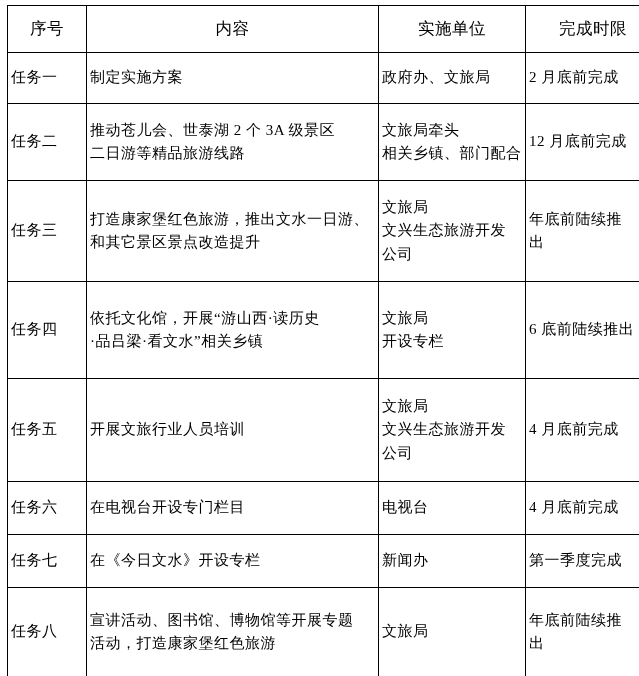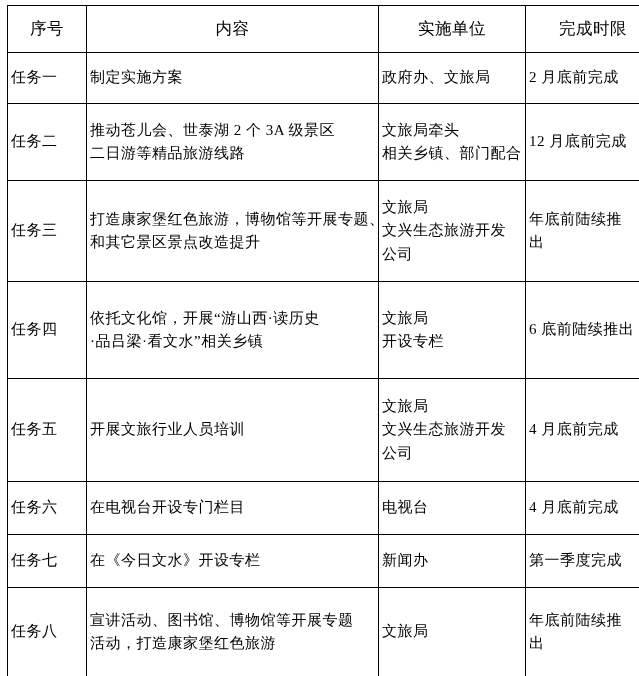--- a/index.html
+++ b/index.html
@@ -132,21 +132,21 @@
           <div class="cell-lines">
             <div>12 月底前完成</div>
           </div>
         </td>
       </tr>
 
       <tr class="r3">
         <td class="col-no">任务三</td>
         <td class="col-content">
           <div class="cell-lines">
-            <div>打造康家堡红色旅游，博物馆等开展专题、</div>
+            <div>打造康家堡红色旅游，推出文水一日游、</div>
             <div>和其它景区景点改造提升</div>
           </div>
         </td>
         <td class="col-unit">
           <div class="cell-lines">
             <div>文旅局</div>
             <div>文兴生态旅游开发</div>
             <div>公司</div>
           </div>
         </td>

